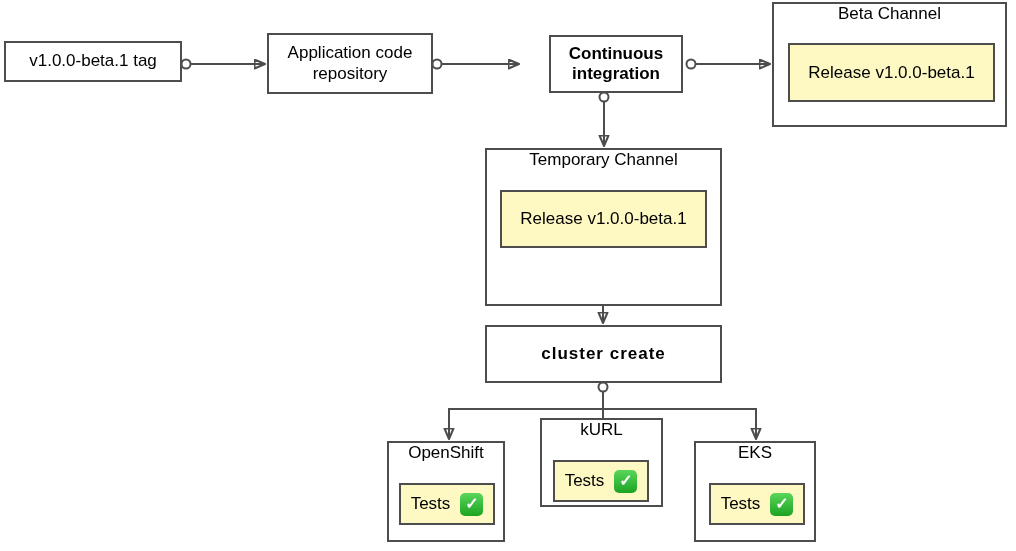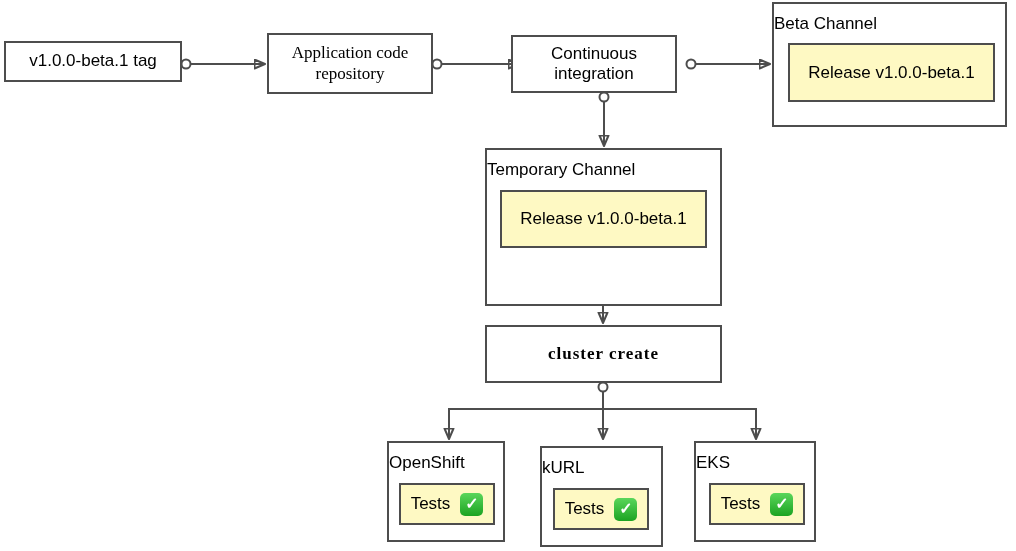--- a/index.html
+++ b/index.html
@@ -16,26 +16,26 @@
   .node {
     position: absolute; background: #ffffff;
     border: 2px solid #4d4d4d; box-sizing: border-box;
   }
   .node.simple {
     display: flex; align-items: center; justify-content: center;
     text-align: center; font-size: 17px; line-height: 1.2;
   }
   .node.simple .lbl { padding: 0 8px; }
   .node.mono {
-    font-family: Liberation Serif, serif;
+    font-family: Liberation Sans, sans-serif;
     font-weight: bold; font-size: 17px; letter-spacing: 1px;
   }
   .node.group { display: block; }
   .ctitle {
-    font-size: 17px; padding-top: 10px;
+    text-align: center; font-size: 17px; padding-top: 0;
     line-height: 1.2;
   }
   .inner {
     position: absolute; background: #fef9c3;
     border: 2px solid #4d4d4d; box-sizing: border-box;
     display: flex; align-items: center; justify-content: center;
     text-align: center; font-size: 17px;
   }
   .inner.tests { gap: 10px; }
   .check-badge {
@@ -71,25 +71,25 @@
     <circle cx="691" cy="64" r="4.5"></circle>
     <circle cx="604" cy="97" r="4.5"></circle>
     <circle cx="603" cy="274" r="4.5"></circle>
     <circle cx="603" cy="387" r="4.5"></circle>
   </svg>
 
   <div class="node simple" style="left:4px; top:41px; width:178px; height:41px;">
     <span class="lbl">v1.0.0-beta.1 tag</span>
   </div>
 
-  <div class="node simple" style="left:267px; top:33px; width:166px; height:61px;font-family:Liberation Serif, serif;">
+  <div class="node simple" style="left:267px; top:33px; width:166px; height:61px;">
     <span class="lbl">Application code repository</span>
   </div>
 
-  <div class="node simple" style="left:511px; top:35px; width:166px; height:58px;">
+  <div class="node simple" style="left:549px; top:35px; width:134px; height:58px;font-weight:bold;">
     <span class="lbl">Continuous integration</span>
   </div>
 
   <div class="node group" style="left:772px; top:2px; width:235px; height:125px;">
     <div class="ctitle">Beta Channel</div>
     <div class="inner" style="left:14px; top:39px; width:207px; height:59px;">
       <span>Release v1.0.0-beta.1</span>
     </div>
   </div>
 
@@ -105,21 +105,21 @@
   </div>
 
   <div class="node group" style="left:387px; top:441px; width:118px; height:101px;">
     <div class="ctitle">OpenShift</div>
     <div class="inner tests" style="left:10px; top:40px; width:96px; height:42px;">
       <span>Tests</span>
       <span class="check-badge">✓</span>
     </div>
   </div>
 
-  <div class="node group" style="left:540px; top:446px; width:123px; height:101px;">
+  <div class="node group" style="left:540px; top:418px; width:123px; height:89px;">
     <div class="ctitle">kURL</div>
     <div class="inner tests" style="left:11px; top:40px; width:96px; height:42px;">
       <span>Tests</span>
       <span class="check-badge">✓</span>
     </div>
   </div>
 
   <div class="node group" style="left:694px; top:441px; width:122px; height:101px;">
     <div class="ctitle">EKS</div>
     <div class="inner tests" style="left:13px; top:40px; width:96px; height:42px;">

